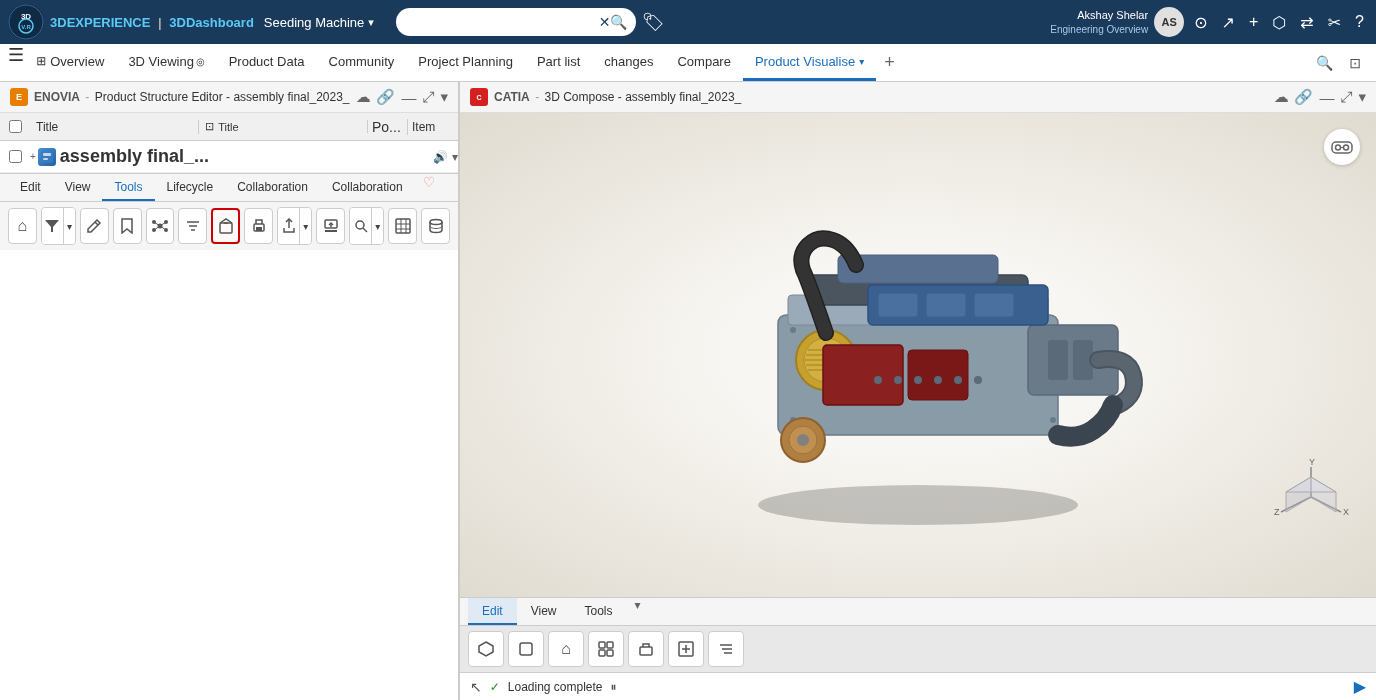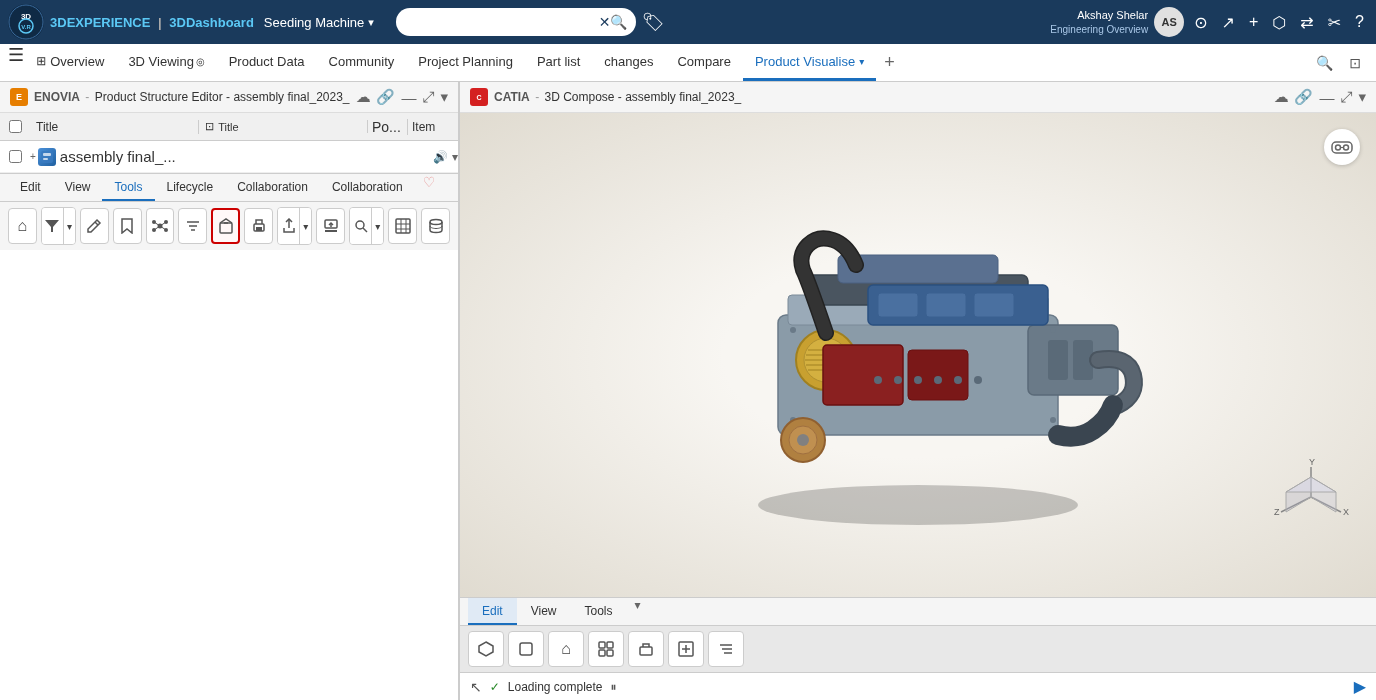--- a/index.html
+++ b/index.html
@@ -173,21 +173,21 @@
     }
     .row-check { width: 30px; flex-shrink: 0; display: flex; align-items: center; justify-content: center; }
     .row-expand { font-size: 10px; color: #666; margin-right: 2px; cursor: pointer; }
     .row-icon {
       width: 18px; height: 18px;
       border-radius: 3px;
       background: linear-gradient(135deg, #4a90d9, #2060a0);
       display: flex; align-items: center; justify-content: center;
       color: white; font-size: 9px;
     }
-    .row-label { font-size: 15px; color: #333; margin-left: 4px; }
+    .row-label { font-size: 18px; color: #333; margin-left: 4px; font-weight: bold; }
     .row-side-icon { margin-left: auto; color: #999; font-size: 12px; cursor: pointer; }
     .row-chevron { font-size: 12px; color: #666; margin-left: 4px; cursor: pointer; }
 
     .empty-area {
       flex: 1;
       display: flex; align-items: center; justify-content: center;
       color: #999; font-size: 13px;
     }
 
     

